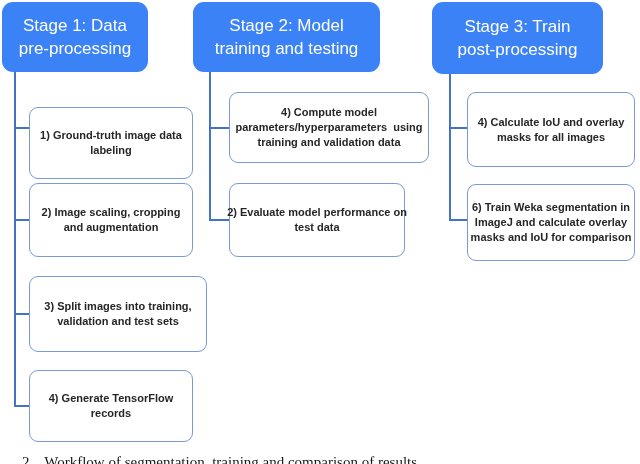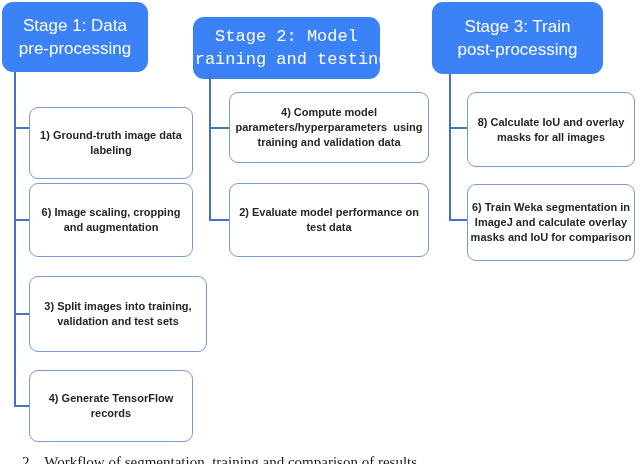--- a/index.html
+++ b/index.html
@@ -71,46 +71,46 @@
   <div class="stage-header" style="left:2px; top:2px; width:146px; height:70px;">Stage 1: Data
 pre-processing</div>
   <div class="vline" style="left:14px; top:72px; height:335px;"></div>
   <div class="hline" style="left:14px; top:127px; width:16px;"></div>
   <div class="hline" style="left:14px; top:219px; width:16px;"></div>
   <div class="hline" style="left:14px; top:313px; width:16px;"></div>
   <div class="hline" style="left:14px; top:405px; width:16px;"></div>
 
   <div class="step-box" style="left:29px; top:91px; width:164px; height:72px;margin-top:16px;">1) Ground-truth image data
 labeling</div>
-  <div class="step-box" style="left:29px; top:183px; width:164px; height:74px;">6) Image scaling, cropping
+  <div class="step-box" style="left:29px; top:183px; width:164px; height:74px;">2) Image scaling, cropping
 and augmentation</div>
   <div class="step-box" style="left:29px; top:276px; width:178px; height:76px;">3) Split images into training,
 validation and test sets</div>
   <div class="step-box" style="left:29px; top:370px; width:164px; height:72px;">4) Generate TensorFlow
 records</div>
 
-  <div class="stage-header" style="left:193px; top:17px; width:187px; height:62px;font-family:Liberation Mono, monospace;">Stage 2: Model
+  <div class="stage-header" style="left:193px; top:2px; width:187px; height:70px;">Stage 2: Model
 training and testing</div>
   <div class="vline" style="left:209px; top:72px; height:148px;"></div>
   <div class="hline" style="left:209px; top:127px; width:21px;"></div>
   <div class="hline" style="left:209px; top:219px; width:21px;"></div>
 
   <div class="step-box" style="left:229px; top:92px; width:200px; height:71px;">4) Compute model
 parameters/hyperparameters  using
 training and validation data</div>
-  <div class="step-box" style="left:229px; top:183px; width:200px; height:74px;">2) Evaluate model performance on
+  <div class="step-box" style="left:229px; top:183px; width:176px; height:74px;">2) Evaluate model performance on
 test data</div>
 
   <div class="stage-header" style="left:432px; top:2px; width:171px; height:72px;">Stage 3: Train
 post-processing</div>
   <div class="vline" style="left:449px; top:74px; height:146px;"></div>
   <div class="hline" style="left:449px; top:127px; width:19px;"></div>
   <div class="hline" style="left:449px; top:219px; width:19px;"></div>
 
-  <div class="step-box" style="left:467px; top:92px; width:168px; height:75px;">8) Calculate IoU and overlay
+  <div class="step-box" style="left:467px; top:92px; width:168px; height:75px;">4) Calculate IoU and overlay
 masks for all images</div>
   <div class="step-box" style="left:467px; top:184px; width:168px; height:77px;">6) Train Weka segmentation in
 ImageJ and calculate overlay
 masks and IoU for comparison</div>
 
   <div class="caption">2.   Workflow of segmentation, training and comparison of results</div>
 
 </div>
 
 </body></html>

